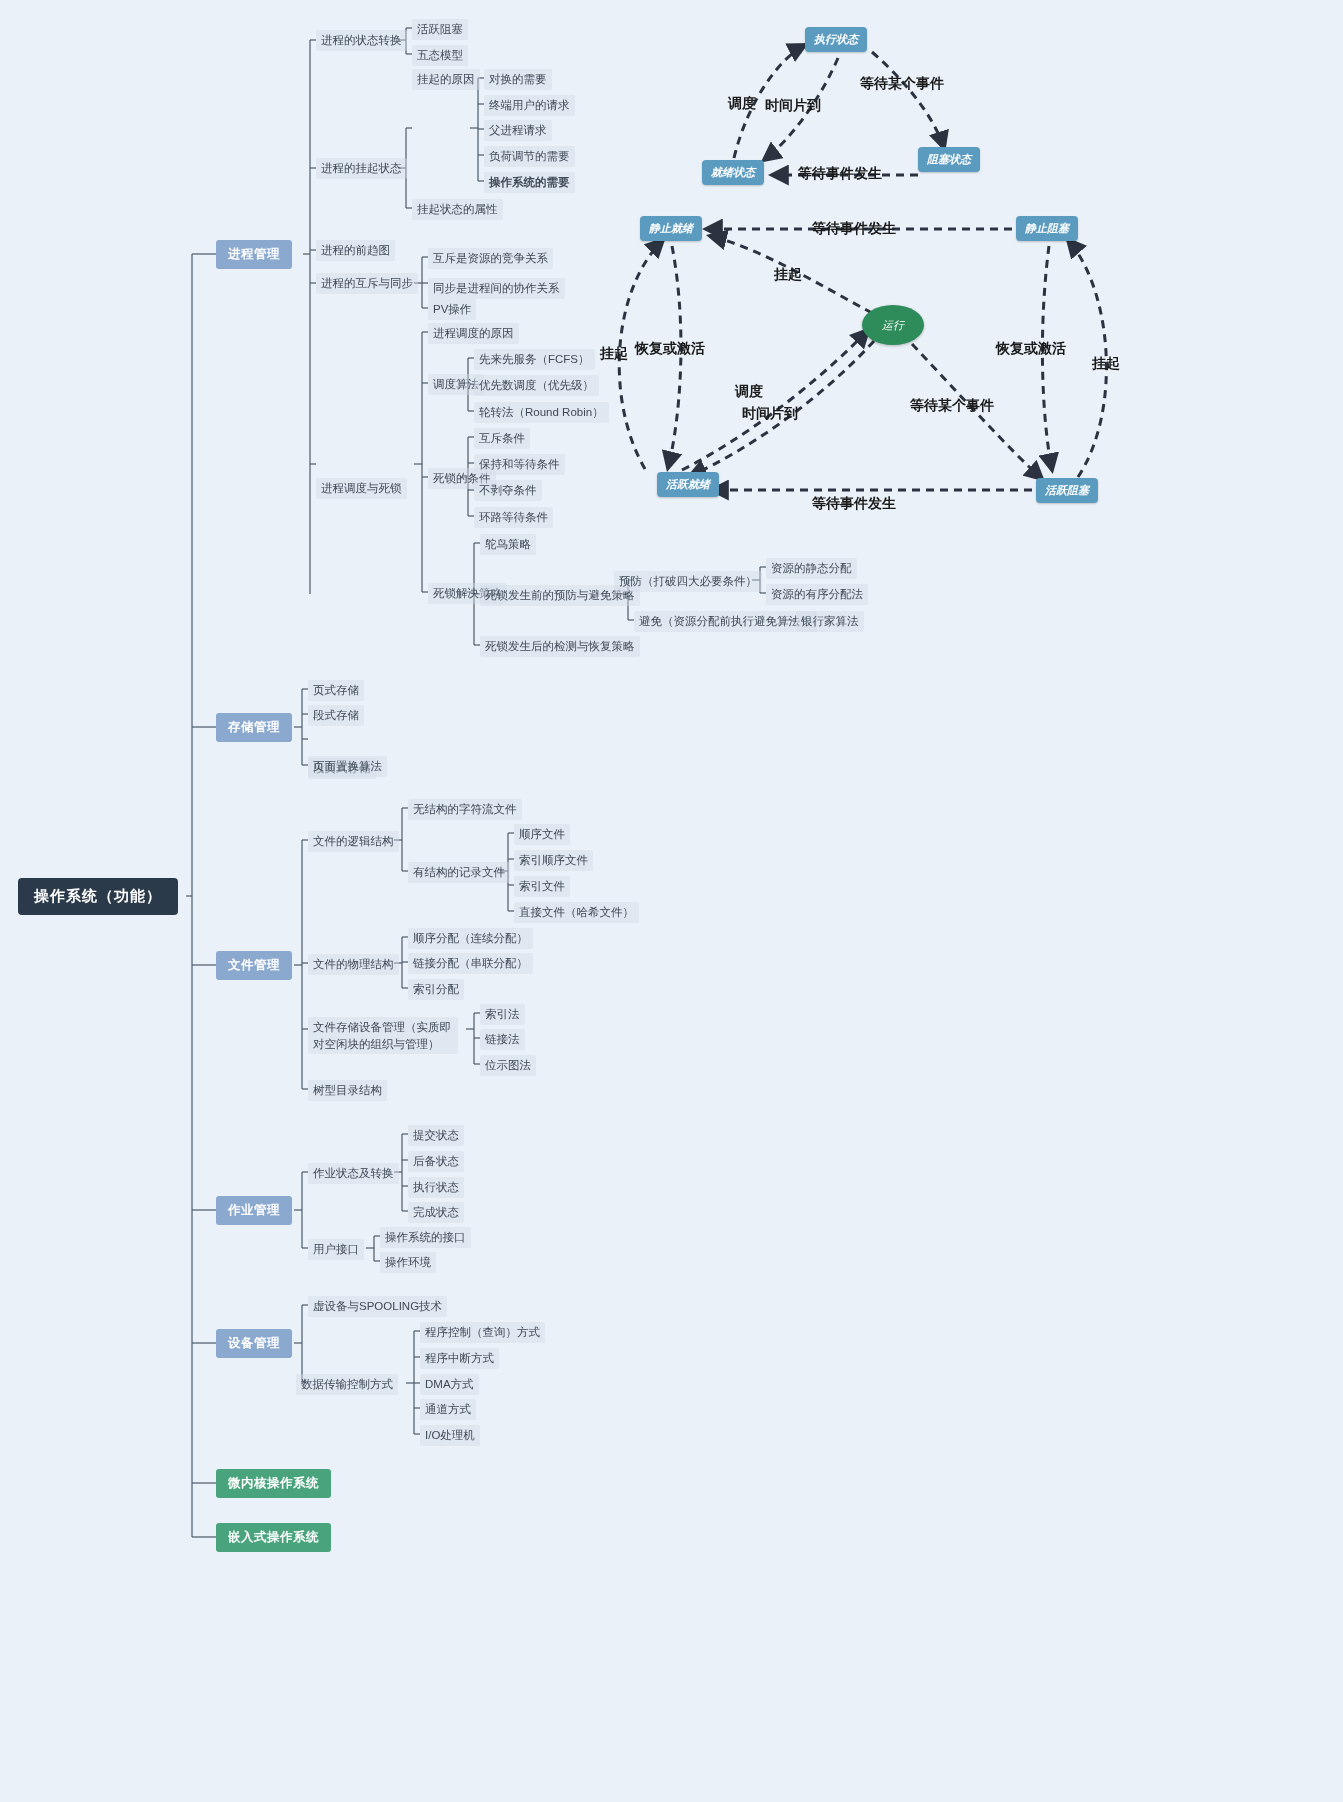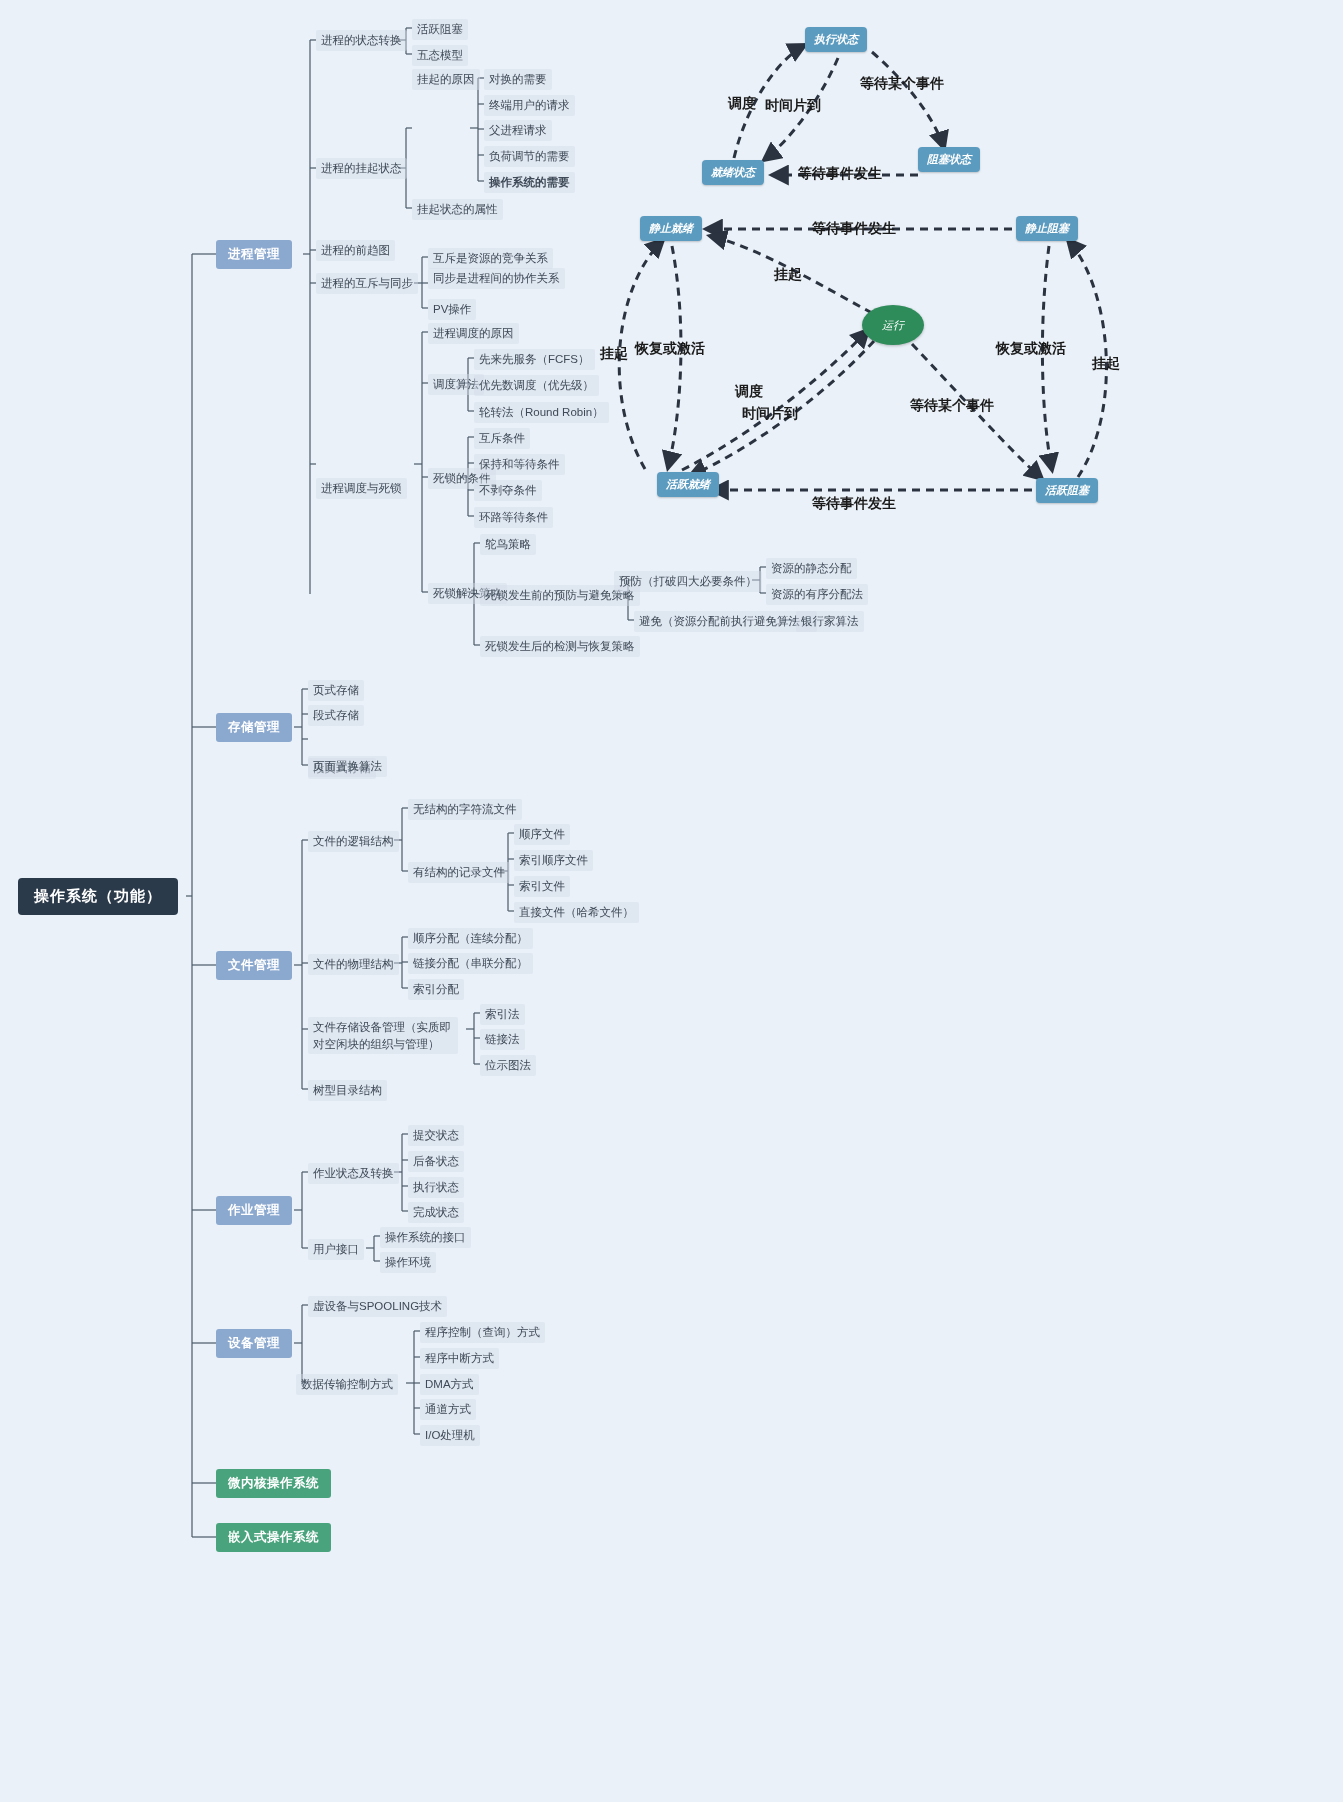--- a/index.html
+++ b/index.html
@@ -277,21 +277,21 @@
   <div class="node leaf" style="left:484px; top:95px;">终端用户的请求</div>
   <div class="node leaf" style="left:484px; top:120px;">父进程请求</div>
   <div class="node leaf" style="left:484px; top:146px;">负荷调节的需要</div>
   <div class="node leaf" style="left:484px; top:172px;font-weight:bold;">操作系统的需要</div>
   <div class="node leaf" style="left:412px; top:199px;">挂起状态的属性</div>
 
   <div class="node leaf" style="left:316px; top:240px;">进程的前趋图</div>
 
   <div class="node leaf" style="left:316px; top:273px;">进程的互斥与同步</div>
   <div class="node leaf" style="left:428px; top:248px;">互斥是资源的竞争关系</div>
-  <div class="node leaf" style="left:428px; top:268px;">同步是进程间的协作关系</div>
+  <div class="node leaf" style="left:428px; top:278px;">同步是进程间的协作关系</div>
   <div class="node leaf" style="left:428px; top:299px;">PV操作</div>
 
   <div class="node leaf" style="left:316px; top:478px;">进程调度与死锁</div>
 
   <div class="node leaf" style="left:428px; top:323px;">进程调度的原因</div>
 
   <div class="node leaf" style="left:428px; top:374px;">调度算法</div>
   <div class="node leaf" style="left:474px; top:349px;">先来先服务（FCFS）</div>
   <div class="node leaf" style="left:474px; top:375px;">优先数调度（优先级）</div>
   <div class="node leaf" style="left:474px; top:402px;">轮转法（Round Robin）</div>

